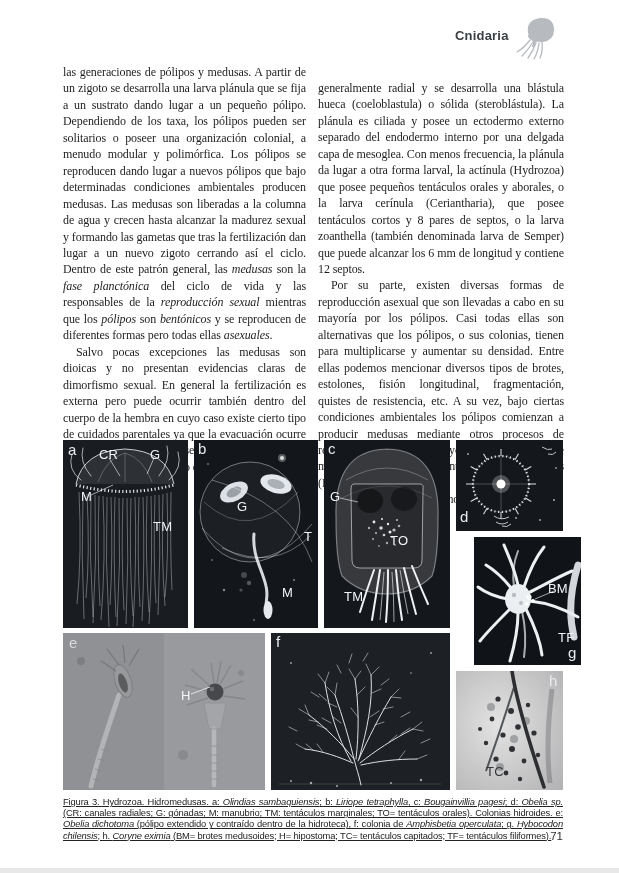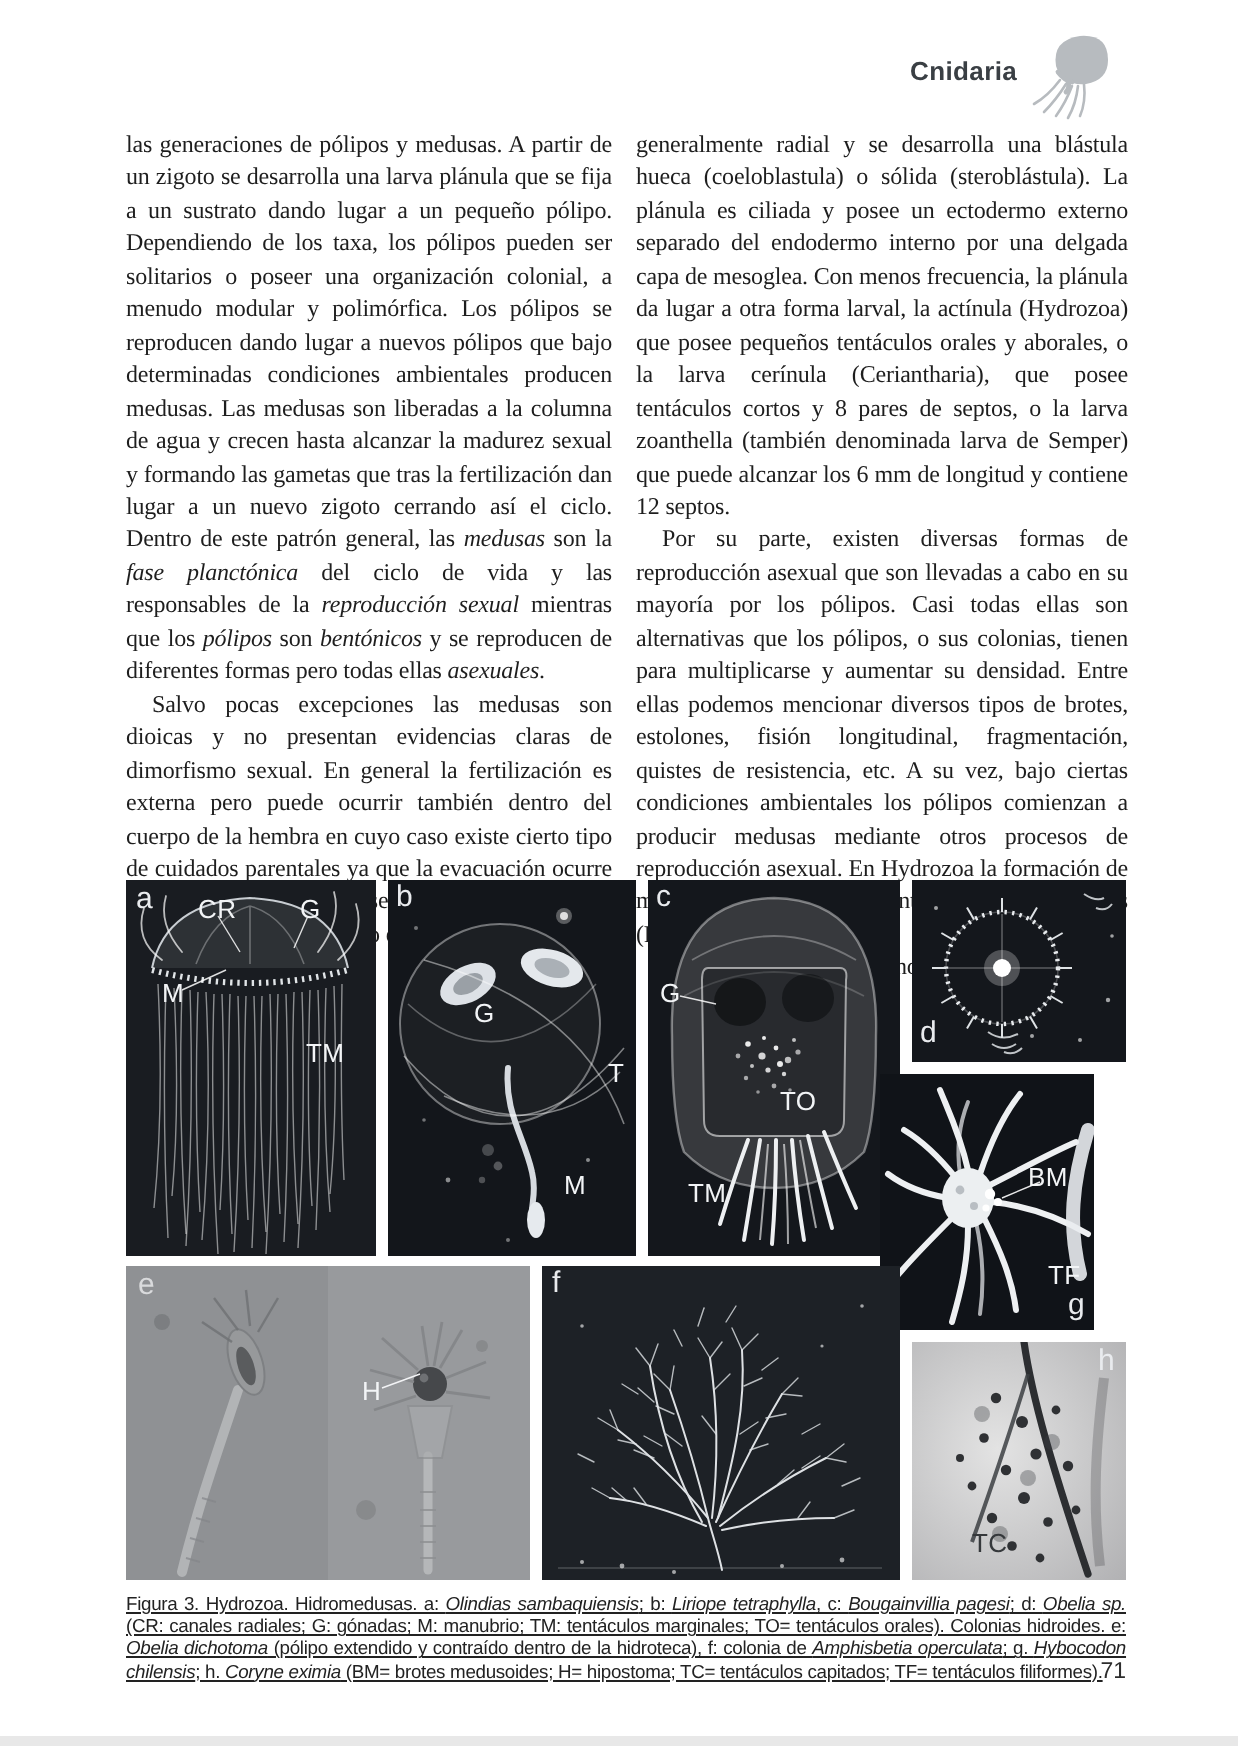--- a/index.html
+++ b/index.html
@@ -6,21 +6,21 @@
   .page{position:relative;width:619px;height:868px;background:#ffffff;overflow:hidden;
         font-family:"Liberation Serif", serif;color:#1e1e1e;margin:0 auto;}
   
   .hdr-title{position:absolute;left:455px;top:28px;font-family:"Liberation Sans",sans-serif;
              font-weight:700;font-size:13px;color:#3a3f44;letter-spacing:.2px;}
   .hdr-icon{position:absolute;left:512px;top:14px;width:48px;height:48px;}
   
   .col{position:absolute;top:64px;font-size:12px;line-height:16.45px;text-align:justify;
        letter-spacing:-0.1px;}
   .col-left{left:63px;width:243px;}
-  .col-right{left:318px;width:246px;}
+  .col-right{left:318px;width:246px;margin-top:16px;}
   .col p{margin:0;}
   .col p.ind{text-indent:13px;}
   
   .panel{position:absolute;overflow:hidden;}
   .panel svg{display:block;width:100%;height:100%;}
   .pl{position:absolute;font-family:"Liberation Sans",sans-serif;font-size:15px;color:#e9ebee;
       line-height:1;}
   .al{position:absolute;font-family:"Liberation Sans",sans-serif;font-size:13px;color:#f2f4f6;
       line-height:1;letter-spacing:.2px;}
   .al.dark{color:#35383b;}
@@ -189,21 +189,21 @@
         <path d="M60,132 q-2,26 -4,48"></path>
           <path d="M68,132 q2,26 2,50"></path>
           <path d="M76,130 q4,24 8,44"></path>
       </g>
       <g stroke="rgba(255,255,255,.85)" stroke-width=".7">
         <path d="M16,58 L34,62"></path>
       </g>
     </svg>
     <span class="pl" style="left:4px;top:1px;">c</span>
     <span class="al" style="left:6px;top:50px;">G</span>
-    <span class="al" style="left:66px;top:104px;">TO</span>
+    <span class="al" style="left:66px;top:94px;">TO</span>
     <span class="al" style="left:20px;top:150px;">TM</span>
   </div>
 
   <div class="panel" style="left:456px;top:440px;width:107px;height:91px;">
     <svg viewBox="0 0 107 91">
       <rect width="107" height="91" fill="#14171c"></rect>
       <defs>
           <g id="stub">
             <line x1="45" y1="9" x2="45" y2="16" stroke="#dfe3e6" stroke-width="1"></line>
           </g>
@@ -241,21 +241,21 @@
         <circle cx="12" cy="14" r="1"></circle>
           <circle cx="98" cy="60" r="1.1"></circle>
           <circle cx="84" cy="80" r="1"></circle>
         <circle cx="60" cy="78" r="1"></circle>
           <circle cx="100" cy="28" r=".9"></circle>
       </g>
     </svg>
     <span class="pl" style="left:4px;top:69px;">d</span>
   </div>
 
-  <div class="panel" style="left:440px;top:537px;width:107px;height:128px;">
+  <div class="panel" style="left:474px;top:537px;width:107px;height:128px;">
     <svg viewBox="0 0 107 128">
       <rect width="107" height="128" fill="#101318"></rect>
       <g stroke="#eef0f2" stroke-width="3" fill="none" stroke-linecap="round">
         <path d="M44,48 C40,30 34,18 30,8"></path>
           <path d="M50,50 C56,32 62,20 70,10"></path>
         <path d="M54,56 C70,48 84,40 98,34"></path>
           <path d="M56,64 C74,66 90,72 104,80"></path>
         <path d="M52,72 C60,88 66,102 68,118"></path>
           <path d="M44,76 C44,95 40,110 36,124"></path>
         <path d="M36,72 C24,84 14,94 6,104"></path>

